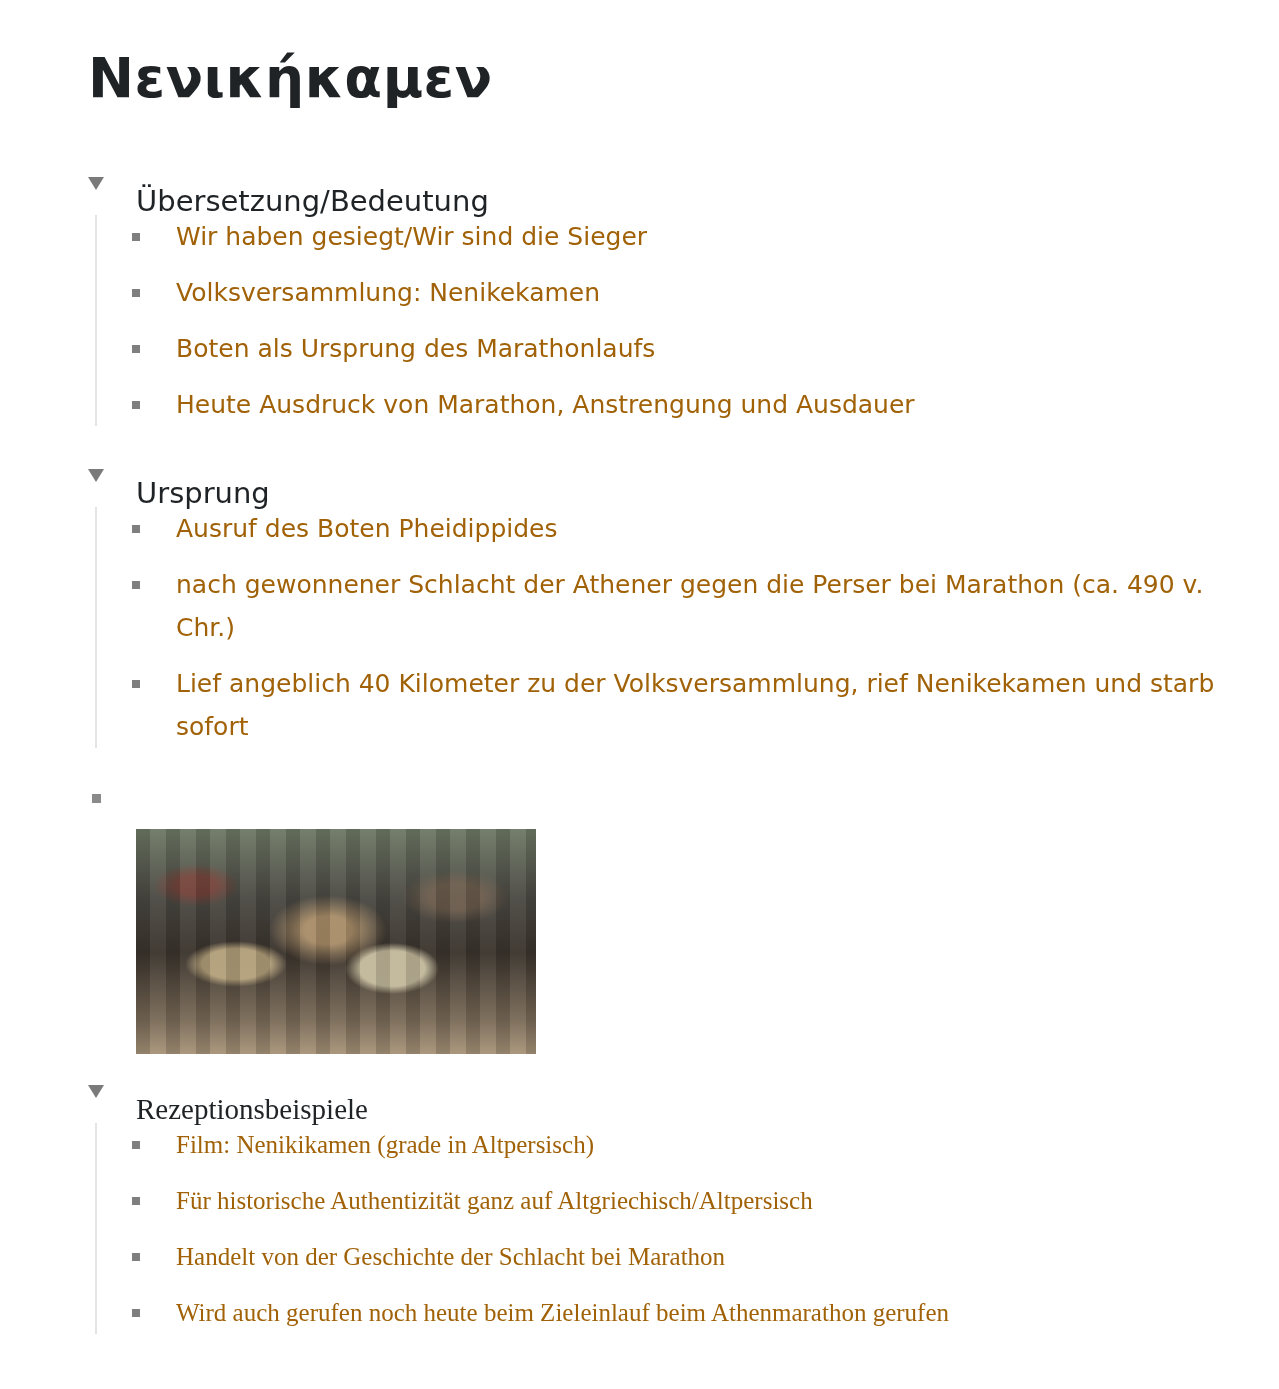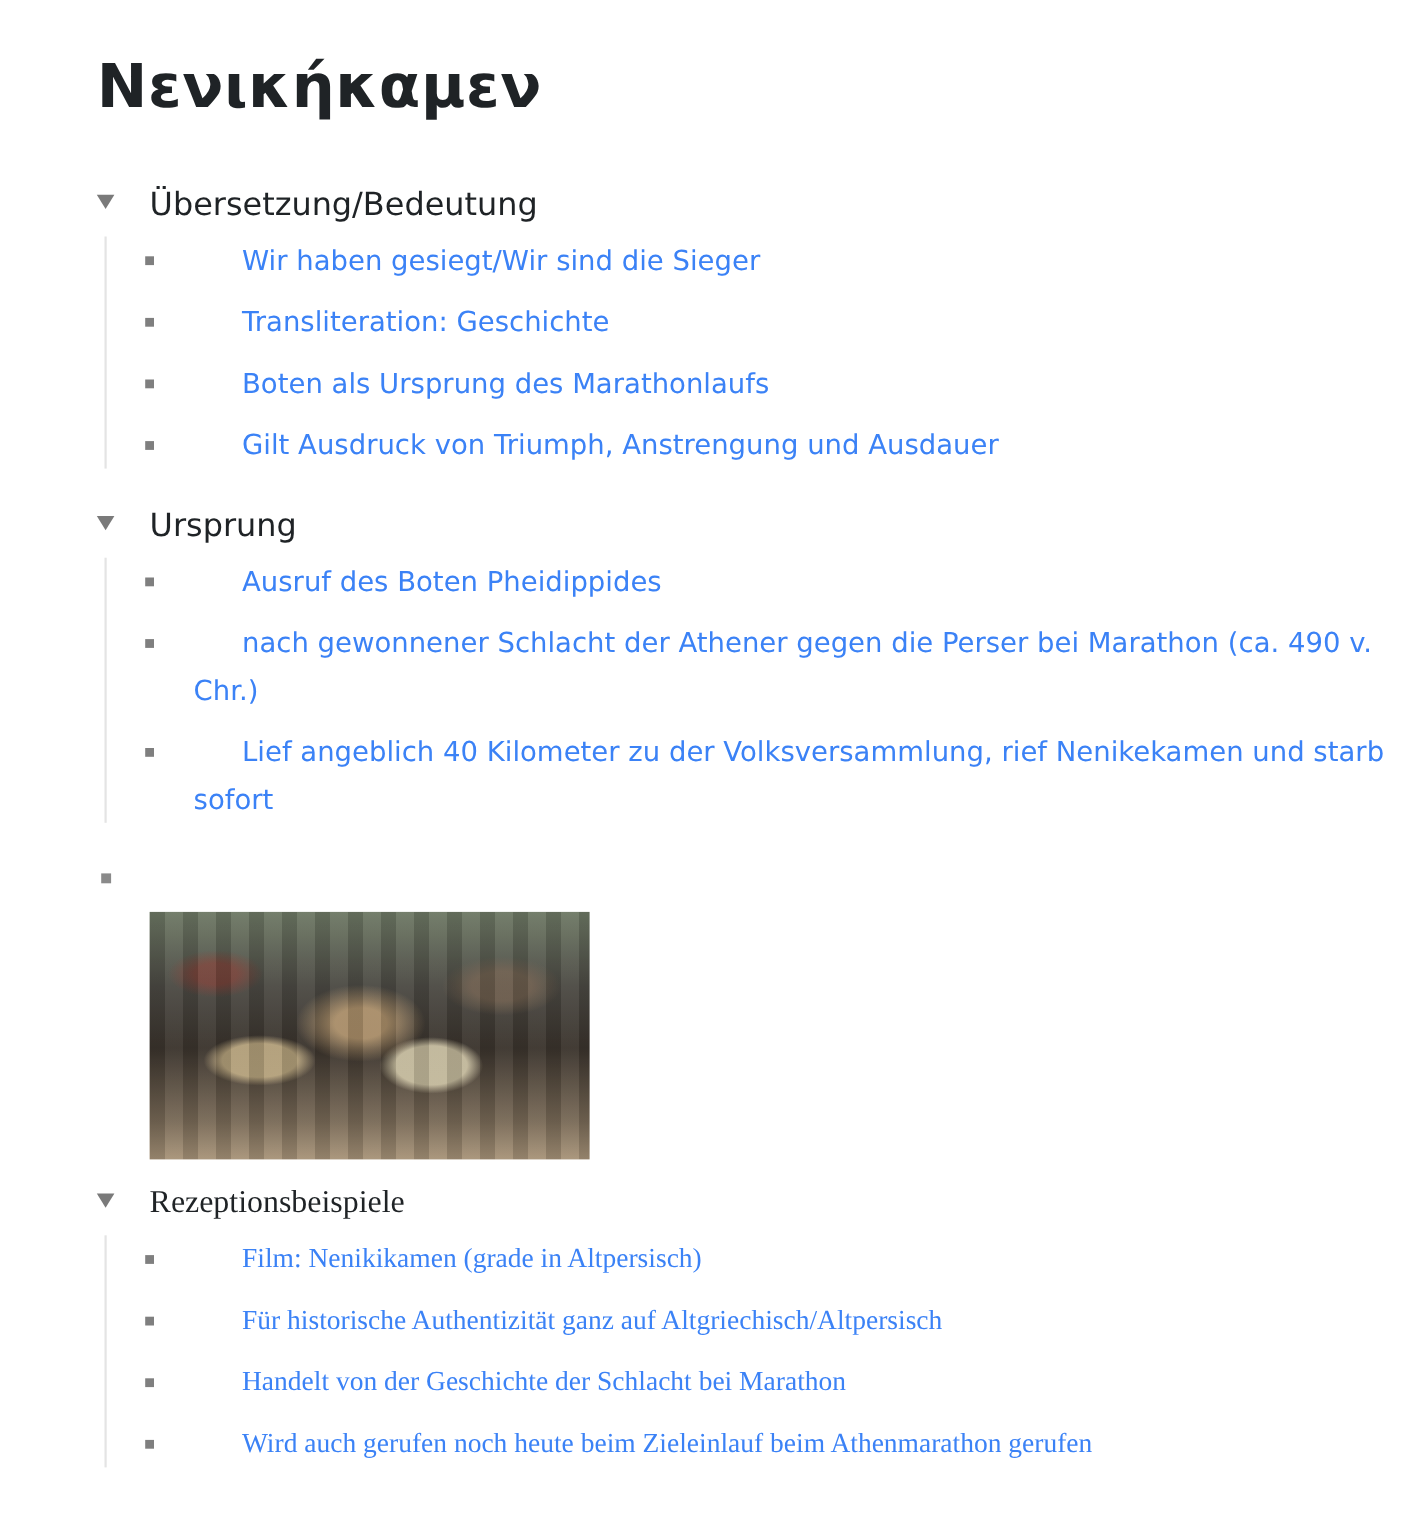--- a/index.html
+++ b/index.html
@@ -15,32 +15,32 @@
     color: #1f2326; margin: 0;
   }
   .toggle-block { position: absolute; left: 0; right: 0; }
   .toggle-head { position: relative; height: 40px; }
   .toggle-arrow {
     position: absolute; left: 0; top: 12px; width: 0; height: 0;
     border-left: 8px solid transparent; border-right: 8px solid transparent;
     border-top: 13px solid #7a7a7a; cursor: pointer;
   }
   .toggle-label {
-    position: absolute; left: 48px; top: 0;
+    position: absolute; left: 48px; top: 16px;
     font-size: 29px; line-height: 40px; color: #1f2326; white-space: nowrap;
   }
   .children { position: relative; margin-top: 10px; }
   .guide {
     position: absolute; left: 7px; top: 0; bottom: 0; width: 2px; background: #e4e4e4;
   }
   .item { position: relative; padding-left: 88px; font-size: 25px; line-height: 43px; margin-bottom: 13px; padding-right: 10px; }
   .bullet {
     position: absolute; left: 44px; top: 18px; width: 8px; height: 8px; background: #7f7f7f;
   }
-  .item-text { color: #3b82f6; margin-left: 44px; }
+  .item-text { color: #a16207; }
   .img-bullet { position: absolute; left: 4px; top: 794px; width: 9px; height: 9px; background: #8a8a8a; }
   .image {
     position: absolute; left: 48px; top: 829px; width: 400px; height: 225px;
     background:
       radial-gradient(ellipse at 48% 45%, rgba(180,150,110,0.9) 0 8%, transparent 20%),
       radial-gradient(ellipse at 64% 62%, rgba(200,190,160,0.95) 0 9%, transparent 13%),
       radial-gradient(ellipse at 25% 60%, rgba(190,170,130,0.9) 0 8%, transparent 12%),
       radial-gradient(ellipse at 80% 30%, rgba(120,100,80,0.7) 0 6%, transparent 12%),
       radial-gradient(ellipse at 15% 25%, rgba(140,60,50,0.6) 0 4%, transparent 9%),
       linear-gradient(180deg, #6f7a66 0%, #4c4a44 30%, #3b342d 55%, #7a6b58 85%, #a89479 100%);
@@ -58,23 +58,23 @@
   <h1 class="title">Νενικήκαμεν</h1>
 
   <div class="toggle-block" style="top:165px;">
     <div class="toggle-head">
       <span class="toggle-arrow"></span>
       <span class="toggle-label">Übersetzung/Bedeutung</span>
     </div>
     <div class="children">
       <div class="guide"></div>
       <div class="item"><span class="bullet"></span><span class="item-text">Wir haben gesiegt/Wir sind die Sieger</span></div>
-      <div class="item"><span class="bullet"></span><span class="item-text">Transliteration: Geschichte</span></div>
+      <div class="item"><span class="bullet"></span><span class="item-text">Volksversammlung: Nenikekamen</span></div>
       <div class="item"><span class="bullet"></span><span class="item-text">Boten als Ursprung des Marathonlaufs</span></div>
-      <div class="item"><span class="bullet"></span><span class="item-text">Gilt Ausdruck von Triumph, Anstrengung und Ausdauer</span></div>
+      <div class="item"><span class="bullet"></span><span class="item-text">Heute Ausdruck von Marathon, Anstrengung und Ausdauer</span></div>
     </div>
   </div>
 
   <div class="toggle-block" style="top:457px;">
     <div class="toggle-head">
       <span class="toggle-arrow"></span>
       <span class="toggle-label">Ursprung</span>
     </div>
     <div class="children">
       <div class="guide"></div>

